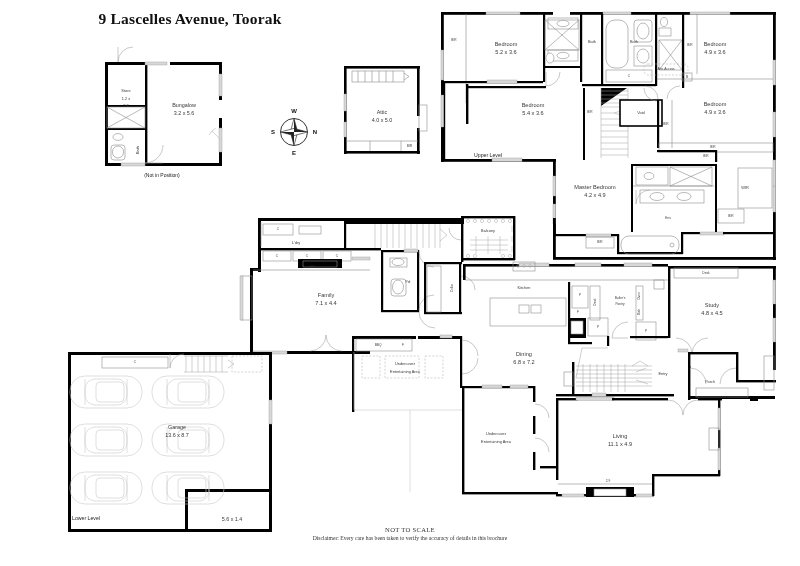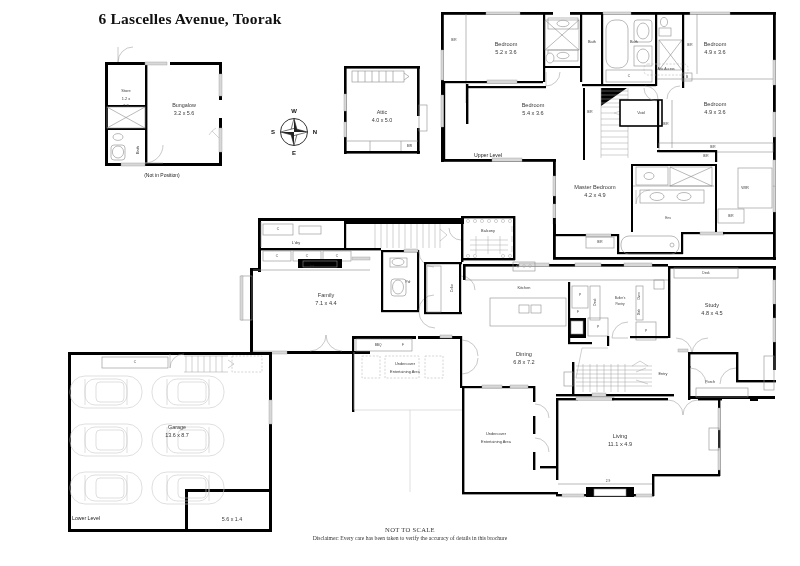--- a/index.html
+++ b/index.html
@@ -29,21 +29,21 @@
   .fix{fill:#fff;stroke:#8c8c8c;stroke-width:.6;}
   .win{fill:#d8d8d8;stroke:#9a9a9a;stroke-width:.4;}
   .door{fill:none;stroke:#9a9a9a;stroke-width:.55;}
   .car{fill:none;stroke:#c9c9c9;stroke-width:.6;}
   .dash{fill:none;stroke:#b0b0b0;stroke-width:.55;stroke-dasharray:2 1.6;}
   .stair{fill:none;stroke:#a0a0a0;stroke-width:.5;}
 </style>
 </head>
 <body>
 
-<div class="ttl">6 Lascelles Avenue, Toorak</div>
+<div class="ttl">9 Lascelles Avenue, Toorak</div>
 
 <svg id="plan" viewBox="0 0 800 566">
 
   <g>
     <rect class="wall" x="105" y="62" width="3" height="104"></rect>
     <rect class="wall" x="105" y="62" width="40" height="3"></rect>
     <rect class="wall" x="170" y="62" width="52" height="3"></rect>
     <rect class="wall" x="219" y="62" width="3" height="38"></rect>
     <rect class="wall" x="219" y="118" width="3" height="48"></rect>
     <rect class="wall" x="105" y="163" width="16" height="3"></rect>

